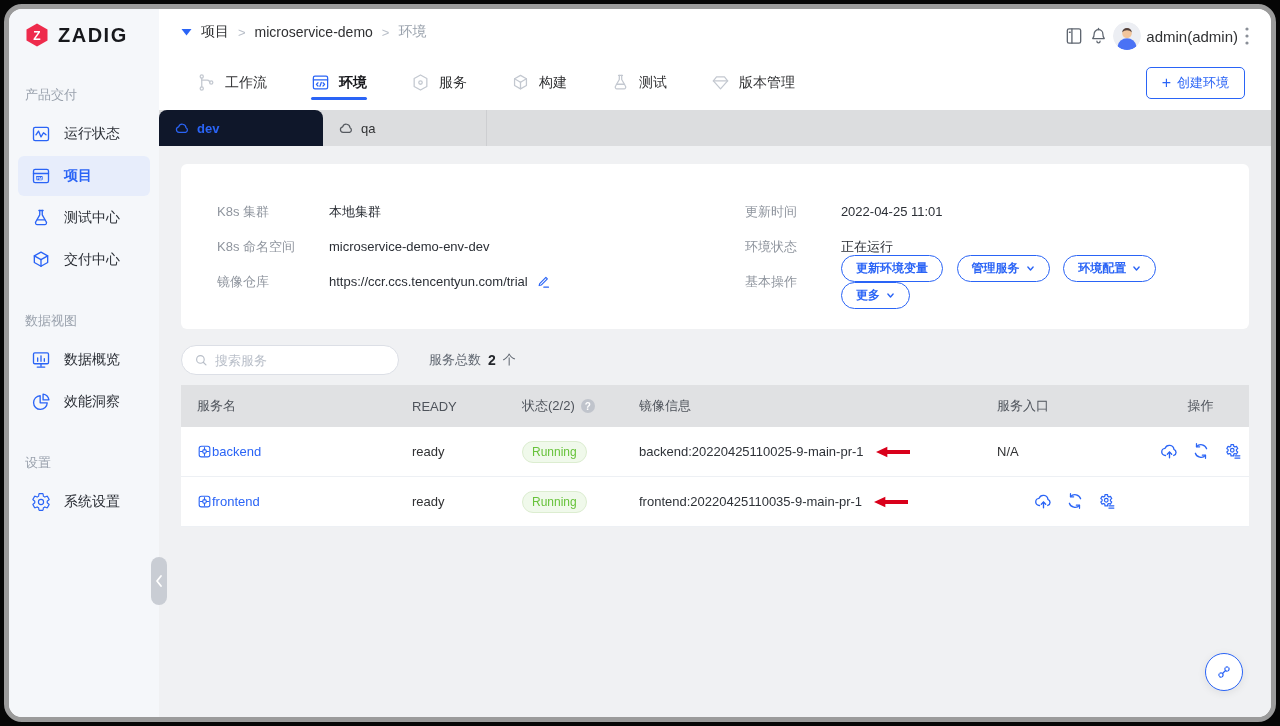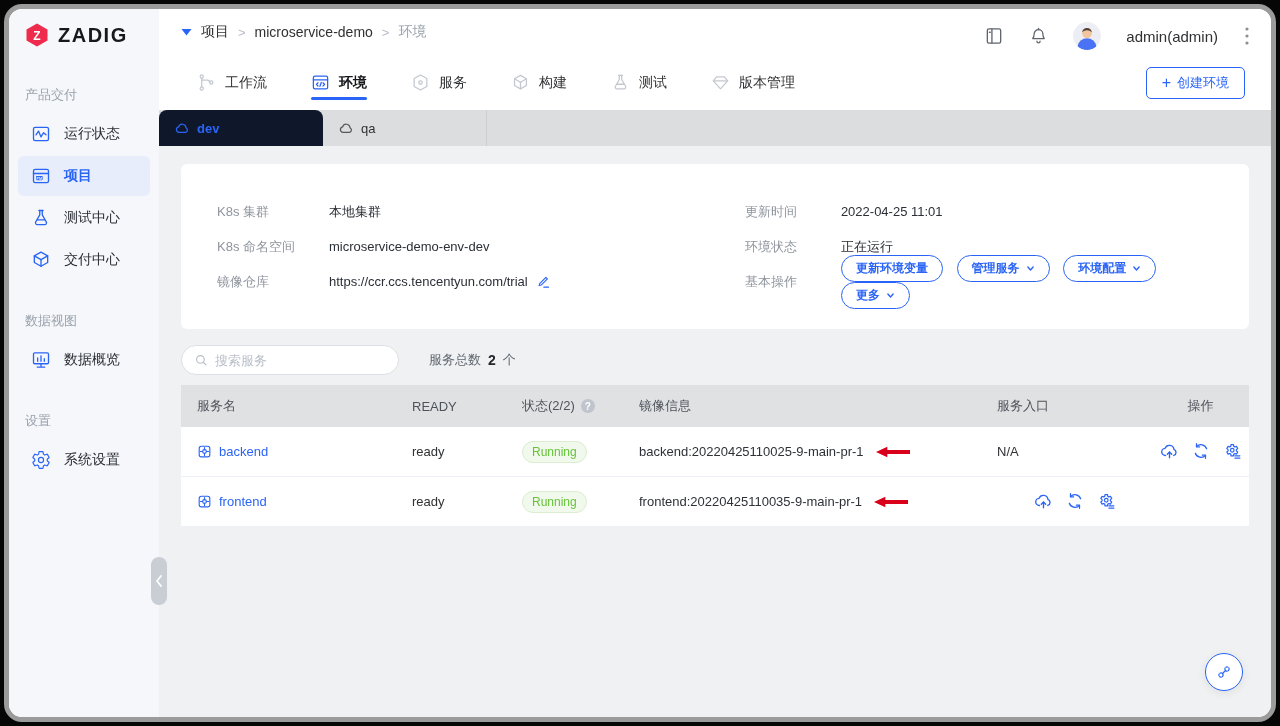--- a/index.html
+++ b/index.html
@@ -16,21 +16,21 @@
   .side-item .sic { color:#2a64f6; display:flex; }
   .side-item.active { background:#e7edfb; color:#2a64f6; font-weight:bold; }
   .collapse-handle { position:absolute; left:142px; top:548px; width:16px; height:48px; background:#c9cdd4;
                      border-radius:8px; display:flex; align-items:center; justify-content:center; color:#fff; z-index:5; }
   
   .main { flex:1; display:flex; flex-direction:column; position:relative; min-width:0; }
   .topbar { height:46px; background:#fff; display:flex; align-items:center; padding:0 22px 0 22px; flex-shrink:0; }
   .crumb { display:flex; align-items:center; gap:9px; font-size:14px; color:#303133; }
   .crumb .sep { color:#b7bdc7; font-size:13px; }
   .crumb .last { color:#98a0ab; }
-  .top-right { margin-left:auto; display:flex; align-items:center; gap:25px; color:#5f6670;margin-top:8px; }
+  .top-right { margin-left:auto; display:flex; align-items:center; gap:5px; color:#5f6670;margin-top:8px; }
   .avatar { width:28px; height:28px; border-radius:50%; overflow:hidden; display:block; }
   .user-name { font-size:15px; color:#303133; }
   .kebab { color:#8a8f98; margin-left:2px; }
   
   .tabbar { height:55px; background:#fff; display:flex; align-items:center; padding:0 26px 0 38px; flex-shrink:0; }
   .tab { display:flex; align-items:center; gap:9px; height:100%; margin-right:44px; position:relative;
          font-size:14px; color:#303133; cursor:pointer; }
   .tab .tic { color:#c3c8d0; display:flex; }
   .tab.active { font-weight:bold; color:#17181c; }
   .tab.active .tic { color:#2a64f6; }
@@ -68,21 +68,21 @@
   .search-box input::placeholder { color:#b8bec8; }
   .total { margin-left:30px; font-size:13px; color:#5f6670; display:flex; gap:7px; align-items:center; }
   .total b { color:#23262b; font-size:14px; }
   
   .trow { display:grid; grid-template-columns:215px 110px 117px 358px 155px 1fr; align-items:center; padding-left:16px; }
   .t-head { height:42px; background:#e0e1e3; font-size:13px; color:#4e535b; }
   .th { display:flex; align-items:center; gap:6px; }
   .help { width:14px; height:14px; border-radius:50%; background:#c0c4cc; color:#fff; font-size:10px; font-weight:bold;
           display:inline-flex; align-items:center; justify-content:center; }
   .t-body .trow { height:50px; background:#fff; border-bottom:1px solid #edf0f4; }
-  .svc-link { display:flex; align-items:center; gap:7px; color:#2a64f6; font-size:13px; cursor:pointer; }
+  .svc-link { display:flex; align-items:center; color:#2a64f6; font-size:13px; cursor:pointer; }
   .ready { font-size:13px; color:#303133; }
   .badge { display:inline-block; padding:3px 9px; font-size:12px; border-radius:11px; background:#f0f9eb;
            border:1px solid #dcedd0; color:#67c23a; }
   .img-cell { display:flex; align-items:center; gap:12px; font-size:13px; color:#2e3238; }
   .entry { font-size:13px; color:#303133; padding-right:10px; }
   .entry.link { color:#2a64f6; word-break:break-all; line-height:1.45; cursor:pointer; }
   .ops { display:flex; justify-content:center; gap:13px; color:#2a64f6; }
   .ops span { display:flex; cursor:pointer; }
   
   .float-btn { position:absolute; right:28px; bottom:26px; width:38px; height:38px; border-radius:50%;
@@ -161,20 +161,29 @@
             <line x1="8" y1="13.5" x2="8" y2="9.5"></line>
             <line x1="12" y1="13.5" x2="12" y2="7"></line>
             <line x1="16" y1="13.5" x2="16" y2="10.5"></line>
             <line x1="12" y1="16.5" x2="12" y2="19.5"></line>
             <line x1="7.5" y1="20.5" x2="16.5" y2="20.5"></line>
           </svg>
       </span>
       <span>数据概览</span>
     </div>
 
+    <div class="side-item">
+      <span class="sic">
+        <svg width="20" height="20" viewBox="0 0 24 24" fill="none" stroke="currentColor" stroke-width="1.6" stroke-linecap="round" stroke-linejoin="round">
+            <path d="M11 4.5a8.2 8.2 0 1 0 8.5 8.5H11z"></path>
+            <path d="M14.5 2.5a8.2 8.2 0 0 1 7 7h-7z"></path>
+          </svg>
+      </span>
+      <span>效能洞察</span>
+    </div>
 
     <div class="side-section">设置</div>
 
     <div class="side-item">
       <span class="sic">
         <svg width="20" height="20" viewBox="0 0 24 24" fill="none" stroke="currentColor" stroke-width="1.4" stroke-linecap="round" stroke-linejoin="round">
             <path d="M19.43 12.98c.04-.32.07-.64.07-.98s-.03-.66-.07-.98l2.11-1.65a.5.5 0 0 0 .12-.64l-2-3.46a.5.5 0 0 0-.61-.22l-2.49 1a7.3 7.3 0 0 0-1.69-.98l-.38-2.65A.5.5 0 0 0 14 2h-4a.5.5 0 0 0-.49.42l-.38 2.65c-.61.25-1.17.59-1.69.98l-2.49-1a.5.5 0 0 0-.61.22l-2 3.46a.5.5 0 0 0 .12.64l2.11 1.65c-.04.32-.07.65-.07.98s.03.66.07.98l-2.11 1.65a.5.5 0 0 0-.12.64l2 3.46c.14.24.42.34.61.22l2.49-1c.52.39 1.08.73 1.69.98l.38 2.65c.05.28.27.42.49.42h4c.22 0 .44-.14.49-.42l.38-2.65a7.3 7.3 0 0 0 1.69-.98l2.49 1c.19.12.47.02.61-.22l2-3.46a.5.5 0 0 0-.12-.64z"></path>
             <circle cx="12" cy="12" r="3.1"></circle>
           </svg>
       </span>

